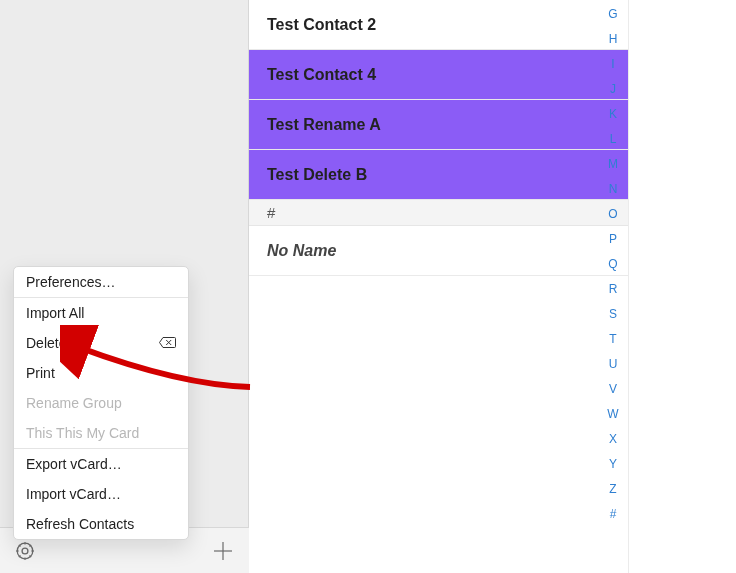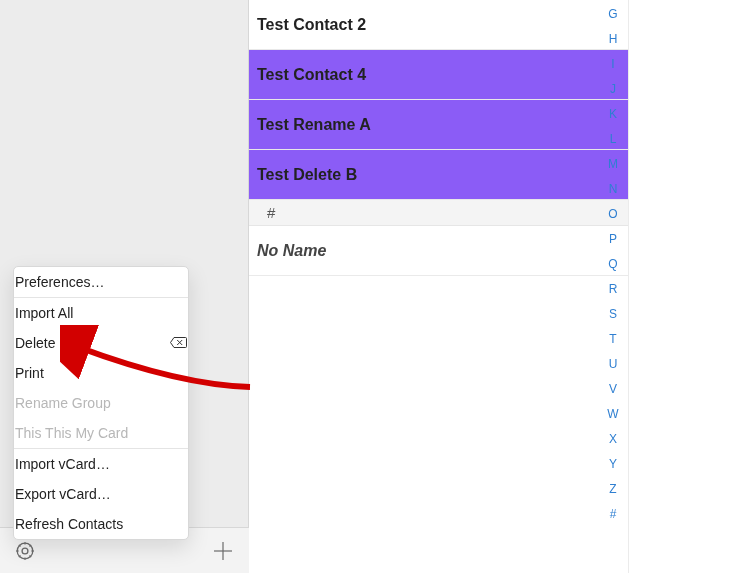--- a/index.html
+++ b/index.html
@@ -9,36 +9,36 @@
   
   .sidebar { position: absolute; left: 0; top: 0; width: 249px; height: 573px; background: #ececec; border-right: 1px solid #d7d7d7; }
 
   
   .bottom-bar { position: absolute; left: 0; bottom: 0; width: 249px; height: 46px; background: #f3f3f3; border-top: 1px solid #d7d7d7; display: flex; align-items: center; justify-content: space-between; padding: 0 14px; }
   .gear-icon svg, .plus-icon svg { display: block; }
   .gear-icon { cursor: pointer; }
 
   
   .list-col { position: absolute; left: 249px; top: 0; width: 380px; height: 573px; border-right: 1px solid #e4e4e4; background: #fff; }
-  .contact-row { height: 50px; border-bottom: 1px solid #e8e8e8; display: flex; align-items: center; padding-left: 8px; font-size: 16px; font-weight: 700; color: #222; }
+  .contact-row { height: 50px; border-bottom: 1px solid #e8e8e8; display: flex; align-items: center; padding-left: 18px; font-size: 16px; font-weight: 700; color: #222; }
   .contact-row.selected { background: #8b5cf6; }
   .section-header { height: 26px; background: #f4f4f4; border-bottom: 1px solid #e6e6e6; display: flex; align-items: center; padding-left: 18px; font-size: 15px; color: #555; font-weight: 400; }
   .no-name { font-style: italic; color: #444; font-weight: 700; }
 
   
   .alpha-strip { position: absolute; left: 598px; top: 0; width: 30px; height: 573px; display: flex; flex-direction: column; align-items: center; padding-top: 2px; }
   .alpha-strip span { font-size: 12px; color: #2f7fd1; width: 100%; text-align: center; height: 25px; line-height: 25px; cursor: pointer; }
 
   
   .detail-col { position: absolute; left: 628px; top: 0; right: 0; height: 573px; background: #fff; border-left: 1px solid #ebebeb; }
 
   
   .menu { position: absolute; left: 13px; top: 266px; width: 176px; background: #fff; border: 1px solid #d8d8d8; border-radius: 5px; box-shadow: 0 8px 22px rgba(0,0,0,0.12); overflow: hidden; }
   .menu .tail { position: absolute; left: 6px; bottom: -9px; width: 0; height: 0; border-left: 9px solid transparent; border-right: 9px solid transparent; border-top: 9px solid #fff; filter: drop-shadow(0 1px 0 #d8d8d8); }
-  .menu-item { padding: 7px 1px; font-size: 14px; color: #222; cursor: pointer; display: flex; align-items: center; justify-content: space-between; }
+  .menu-item { padding: 7px 12px; font-size: 14px; color: #222; cursor: pointer; display: flex; align-items: center; justify-content: space-between; }
   .menu-item.disabled { color: #b7b7b7; cursor: default; }
   .menu-sep { height: 1px; background: #e4e4e4; margin: 0; }
   .menu-item .del-icon { margin-left: auto; }
 
   
   .arrow-annot { position: absolute; pointer-events: none; }
 </style>
 </head>
 <body>
 
@@ -131,24 +131,24 @@
       <span>Print</span>
     </div>
     <div class="menu-item disabled">
       <span>Rename Group</span>
     </div>
     <div class="menu-item disabled">
       <span>This This My Card</span>
     </div>
     <div class="menu-sep"></div>
     <div class="menu-item">
-      <span>Import vCard…</span>
+      <span>Export vCard…</span>
     </div>
     <div class="menu-item">
-      <span>Export vCard…</span>
+      <span>Import vCard…</span>
     </div>
     <div class="menu-item">
       <span>Refresh Contacts</span>
     </div>
     <div class="tail"></div>
   </div>
 
   <svg class="arrow-annot" style="left:60px; top:325px;" width="200" height="75" viewBox="0 0 200 75">
     <defs>
       <marker id="arrowhead" markerWidth="12" markerHeight="10" refX="2" refY="5" orient="auto">

